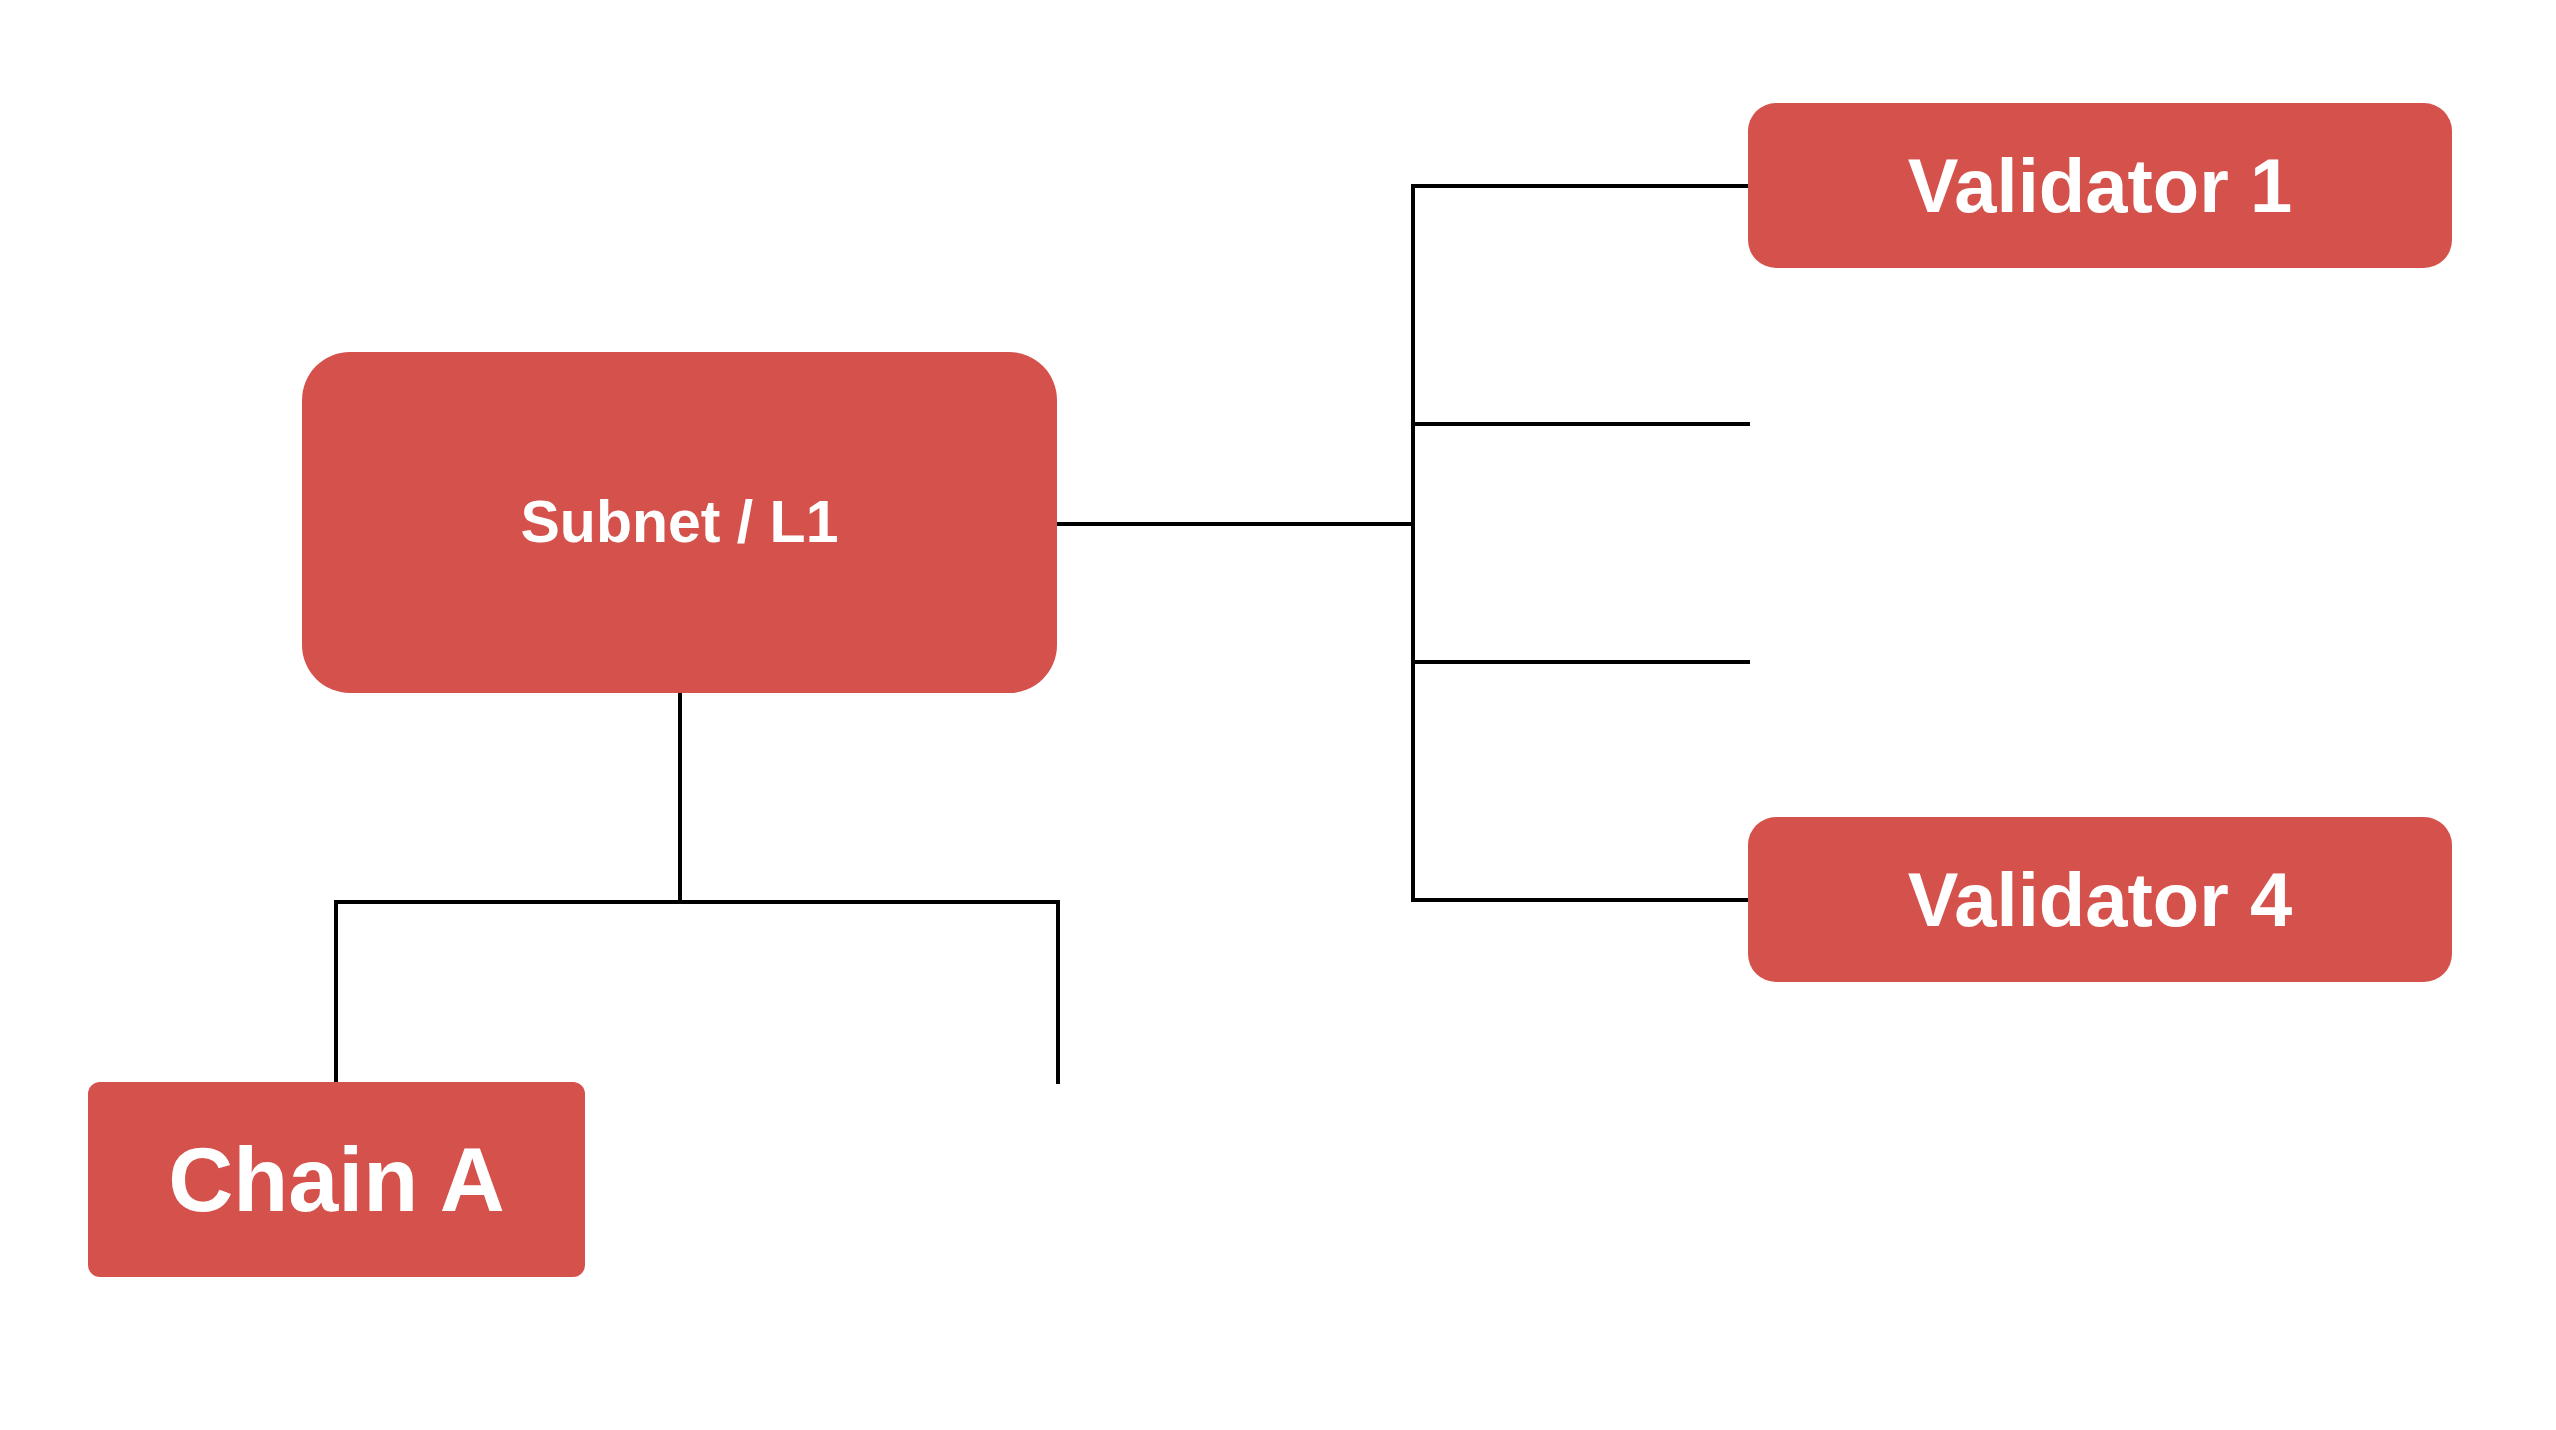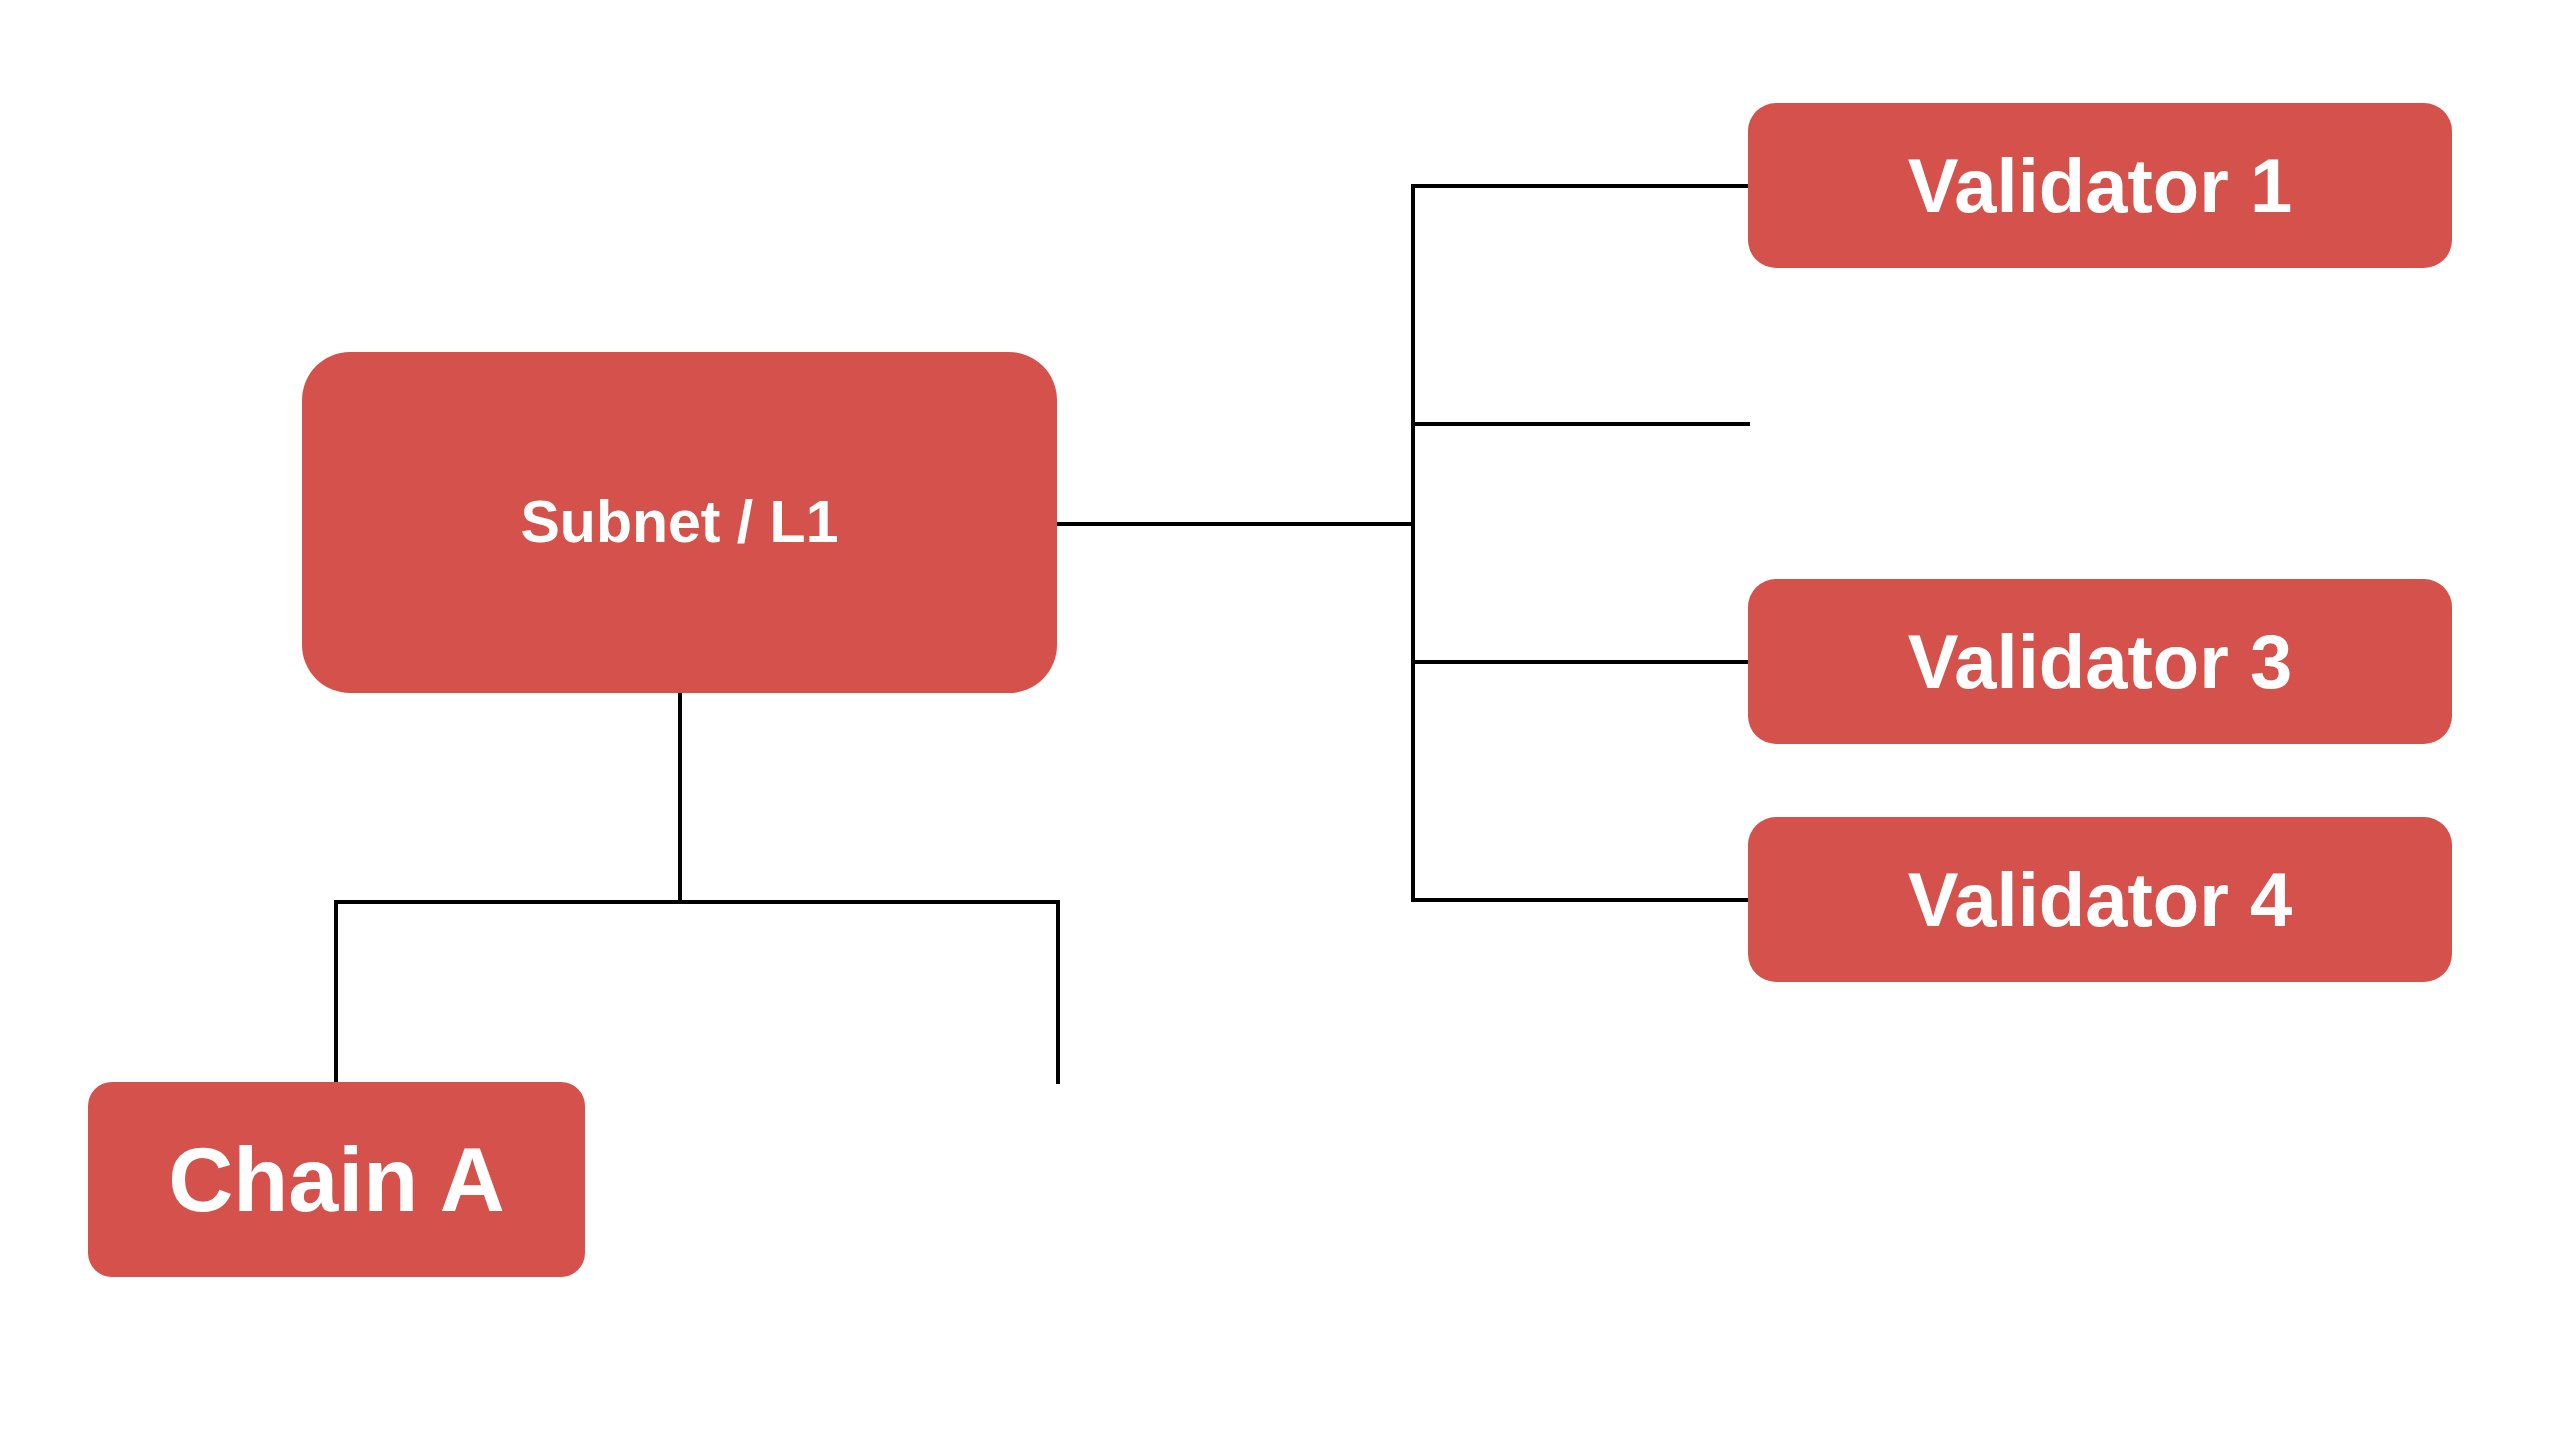--- a/index.html
+++ b/index.html
@@ -63,21 +63,21 @@
     font-size: 76px;
   }
   #node-validator-1 { top: 103px; }
   #node-validator-2 { top: 341px; }
   #node-validator-3 { top: 579px; }
   #node-validator-4 { top: 817px; }
   .node-chain {
     top: 1082px;
     width: 497px;
     height: 195px;
-    border-radius: 24px;
+    border-radius: 12px;
     font-size: 90px;
   }
   #node-chain-a { left: 88px; }
   #node-chain-b { left: 810px; }
 </style>
 </head>
 <body>
 
 <div class="canvas">
 
@@ -94,23 +94,20 @@
     <path d="M1058 902 V1082"></path>
   </svg>
 
   <div class="node node-root" id="node-subnet-l1">
     <span>Subnet / L1</span>
   </div>
 
   <div class="node node-validator" id="node-validator-1">
     <span>Validator 1</span>
   </div>
-  <div class="node node-validator" id="node-validator-3">
-    <span>Validator 3</span>
-  </div>
   <div class="node node-validator" id="node-validator-4">
     <span>Validator 4</span>
   </div>
 
   <div class="node node-chain" id="node-chain-a">
     <span>Chain A</span>
   </div>
 
 </div>
 

